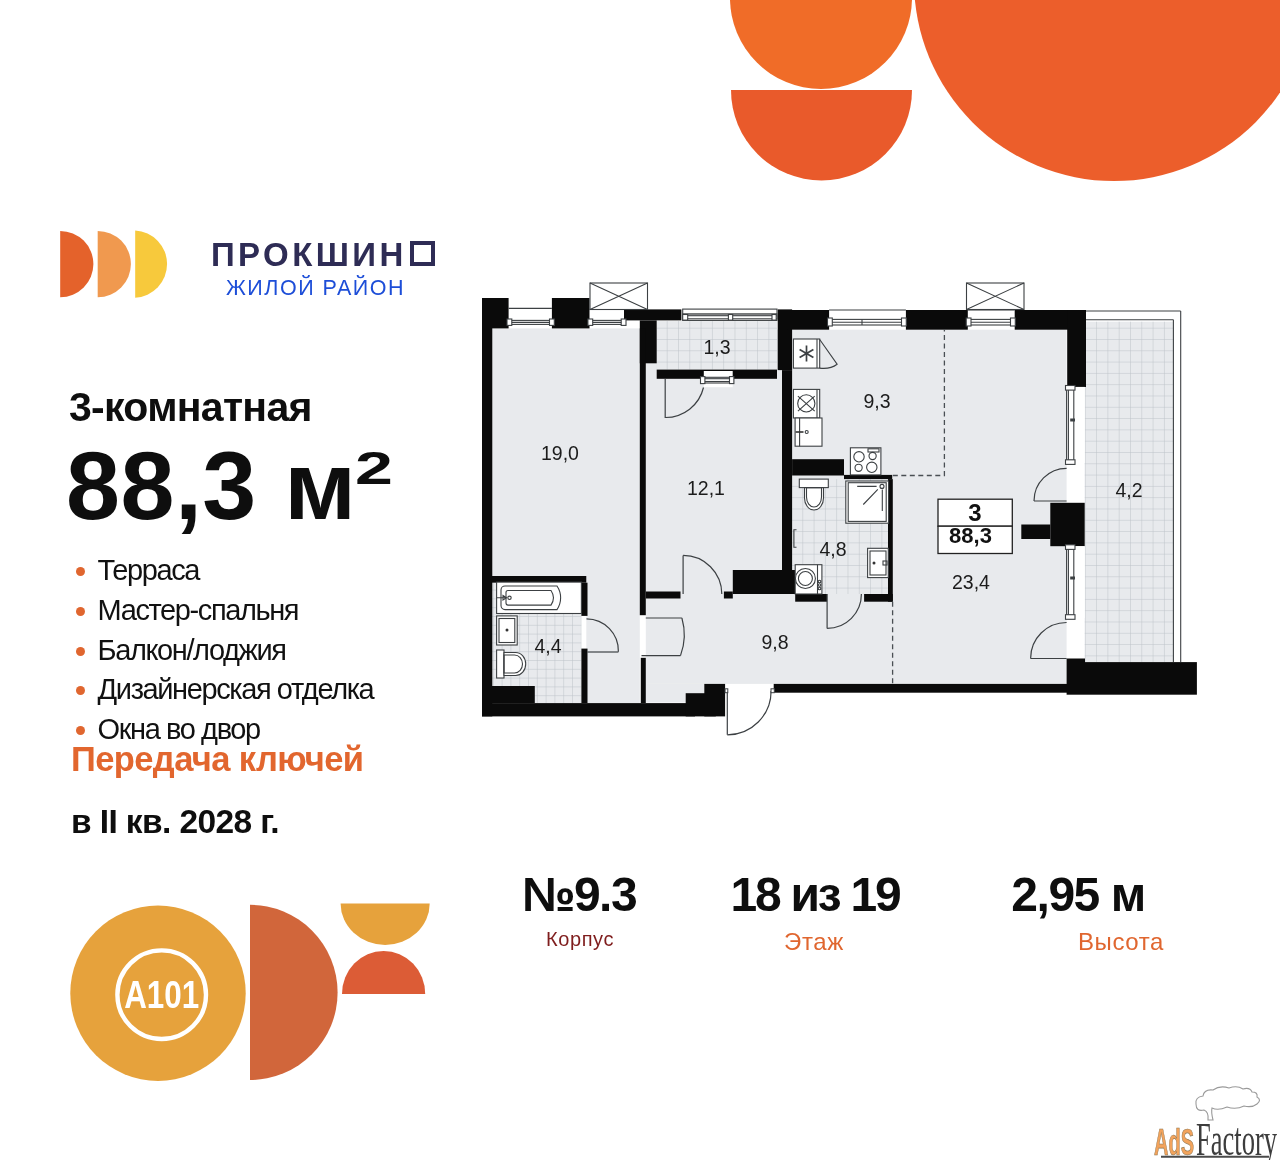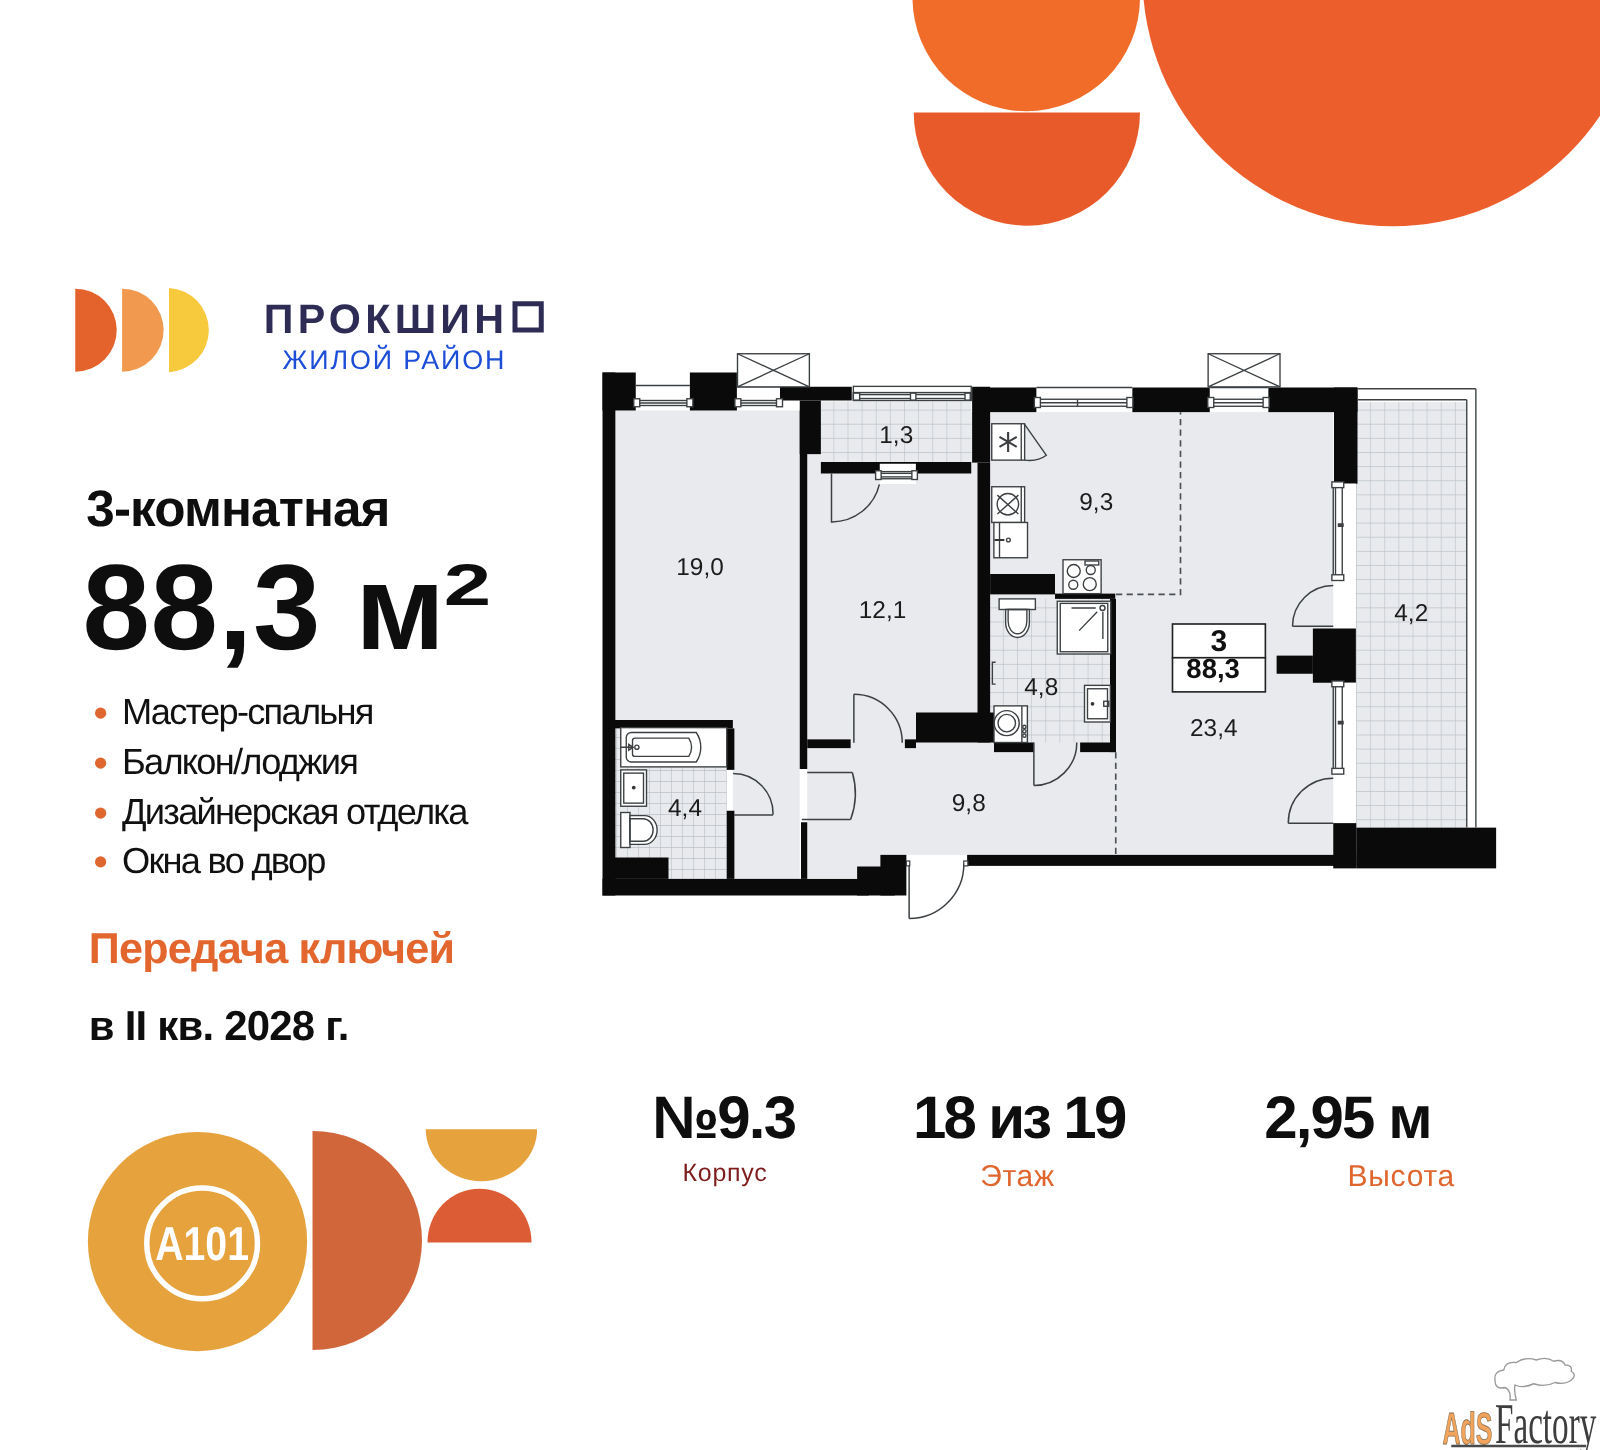--- a/index.html
+++ b/index.html
@@ -21,20 +21,21 @@
   <path d="M97.7 230.9 V297.3 A33.2 33.2 0 0 0 97.7 230.9 Z" fill="#F0994F"></path>
   <path d="M135.2 230.4 V297.7 A33.7 33.7 0 0 0 135.2 230.4 Z" fill="#F7C93C"></path>
 </svg>
 <div class="abs" id="prok-title" style="left:211px;top:236px;color:#2E2C55;font-weight:bold;font-size:33px;letter-spacing:3.4px;">ПРОКШИН<span id="sqO"></span></div>
 <div class="abs" style="left:194px;top:276px;color:#1d4ed8;font-size:21.5px;letter-spacing:1.5px;margin-left:32px;">ЖИЛОЙ РАЙОН</div>
 
 <div class="abs" style="left:69px;top:384px;color:#0e0e0e;font-weight:bold;font-size:41px;letter-spacing:-0.7px;">3-комнатная</div>
 <div class="abs" style="left:66px;top:430px;color:#0e0e0e;font-weight:bold;font-size:97px;letter-spacing:0.5px;">88,3 м</div>
 <div class="abs" style="left:355px;top:440px;color:#0e0e0e;font-weight:bold;font-size:47px;transform:scale(1.45,1);transform-origin:0 0;">2</div>
 <div class="abs" style="left:75.8px;top:551px;color:#111;font-size:29px;letter-spacing:-1.4px;line-height:39.8px;">
+  <div><span class="blt"></span>Терраса</div>
   <div><span class="blt"></span>Мастер-спальня</div>
   <div><span class="blt"></span>Балкон/лоджия</div>
   <div><span class="blt"></span>Дизайнерская отделка</div>
   <div><span class="blt"></span>Окна во двор</div>
 </div>
 <style>
   .blt{display:inline-block;width:9px;height:9px;border-radius:50%;background:#E0662F;margin-right:12.8px;vertical-align:4px;letter-spacing:0;}
   #sqO{display:inline-block;width:17px;height:17px;border:4.5px solid #2E2C55;margin-left:3px;}
 </style>
 <div class="abs" style="left:71px;top:740px;color:#E2662E;font-weight:bold;font-size:34.5px;letter-spacing:-0.6px;text-align:right;">Передача ключей</div>

